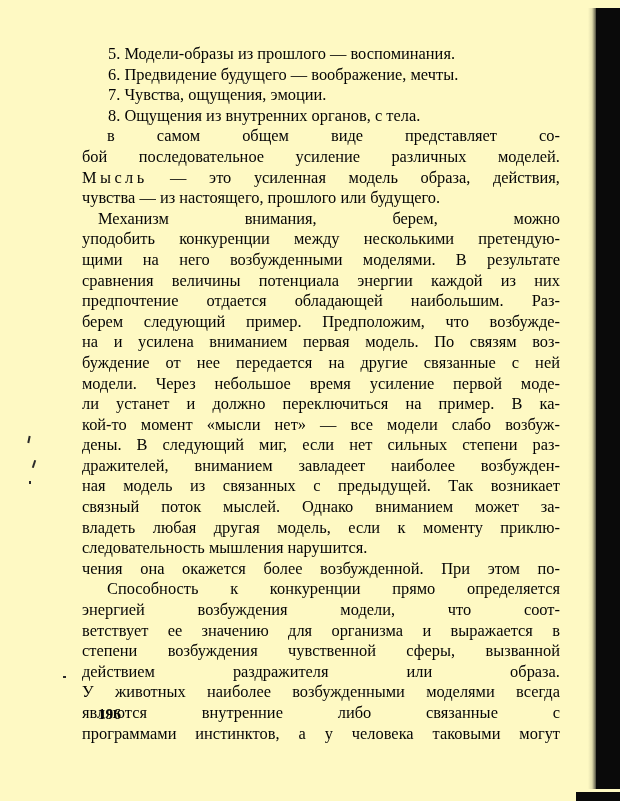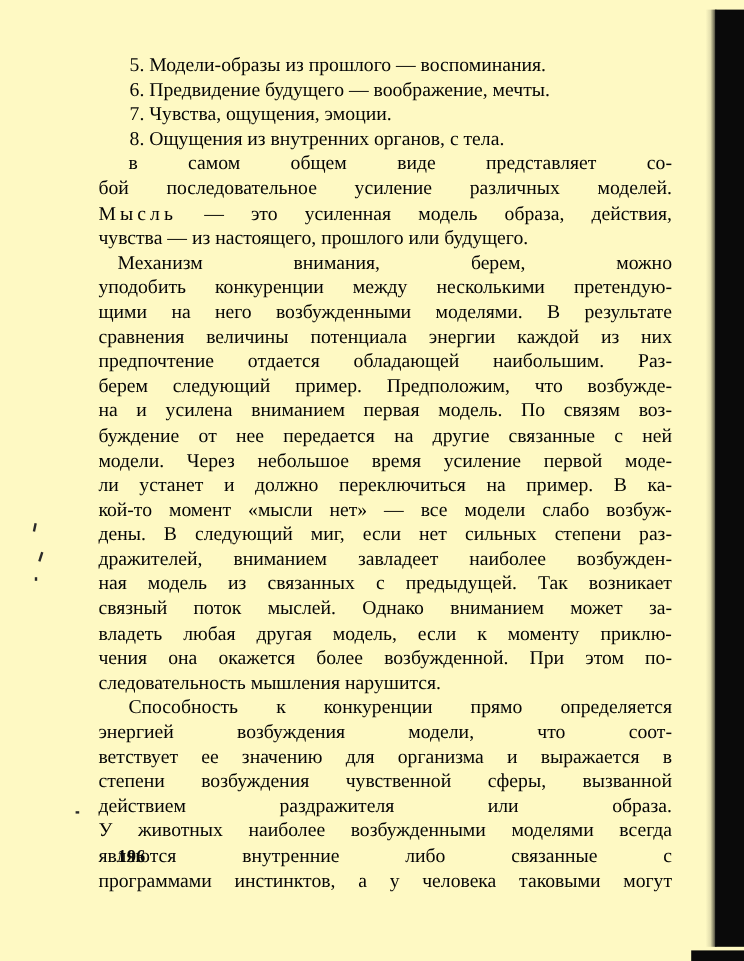--- a/index.html
+++ b/index.html
@@ -287,31 +287,31 @@
           <div class="line">
             <span>владеть</span>
             <span>любая</span>
             <span>другая</span>
             <span>модель,</span>
             <span>если</span>
             <span>к</span>
             <span>моменту</span>
             <span>приклю-</span>
           </div>
+          <div class="line last"><span>следовательность</span>&nbsp;<span>мышления</span>&nbsp;<span>нарушится.</span></div>
           <div class="line">
             <span>чения</span>
             <span>она</span>
             <span>окажется</span>
             <span>более</span>
             <span>возбужденной.</span>
             <span>При</span>
             <span>этом</span>
             <span>по-</span>
           </div>
-          <div class="line last"><span>следовательность</span>&nbsp;<span>мышления</span>&nbsp;<span>нарушится.</span></div>
         </div>
         <div class="para-block">
           <div class="line indent-para-wide">
             <span>Способность</span>
             <span>к</span>
             <span>конкуренции</span>
             <span>прямо</span>
             <span>определяется</span>
           </div>
           <div class="line">

